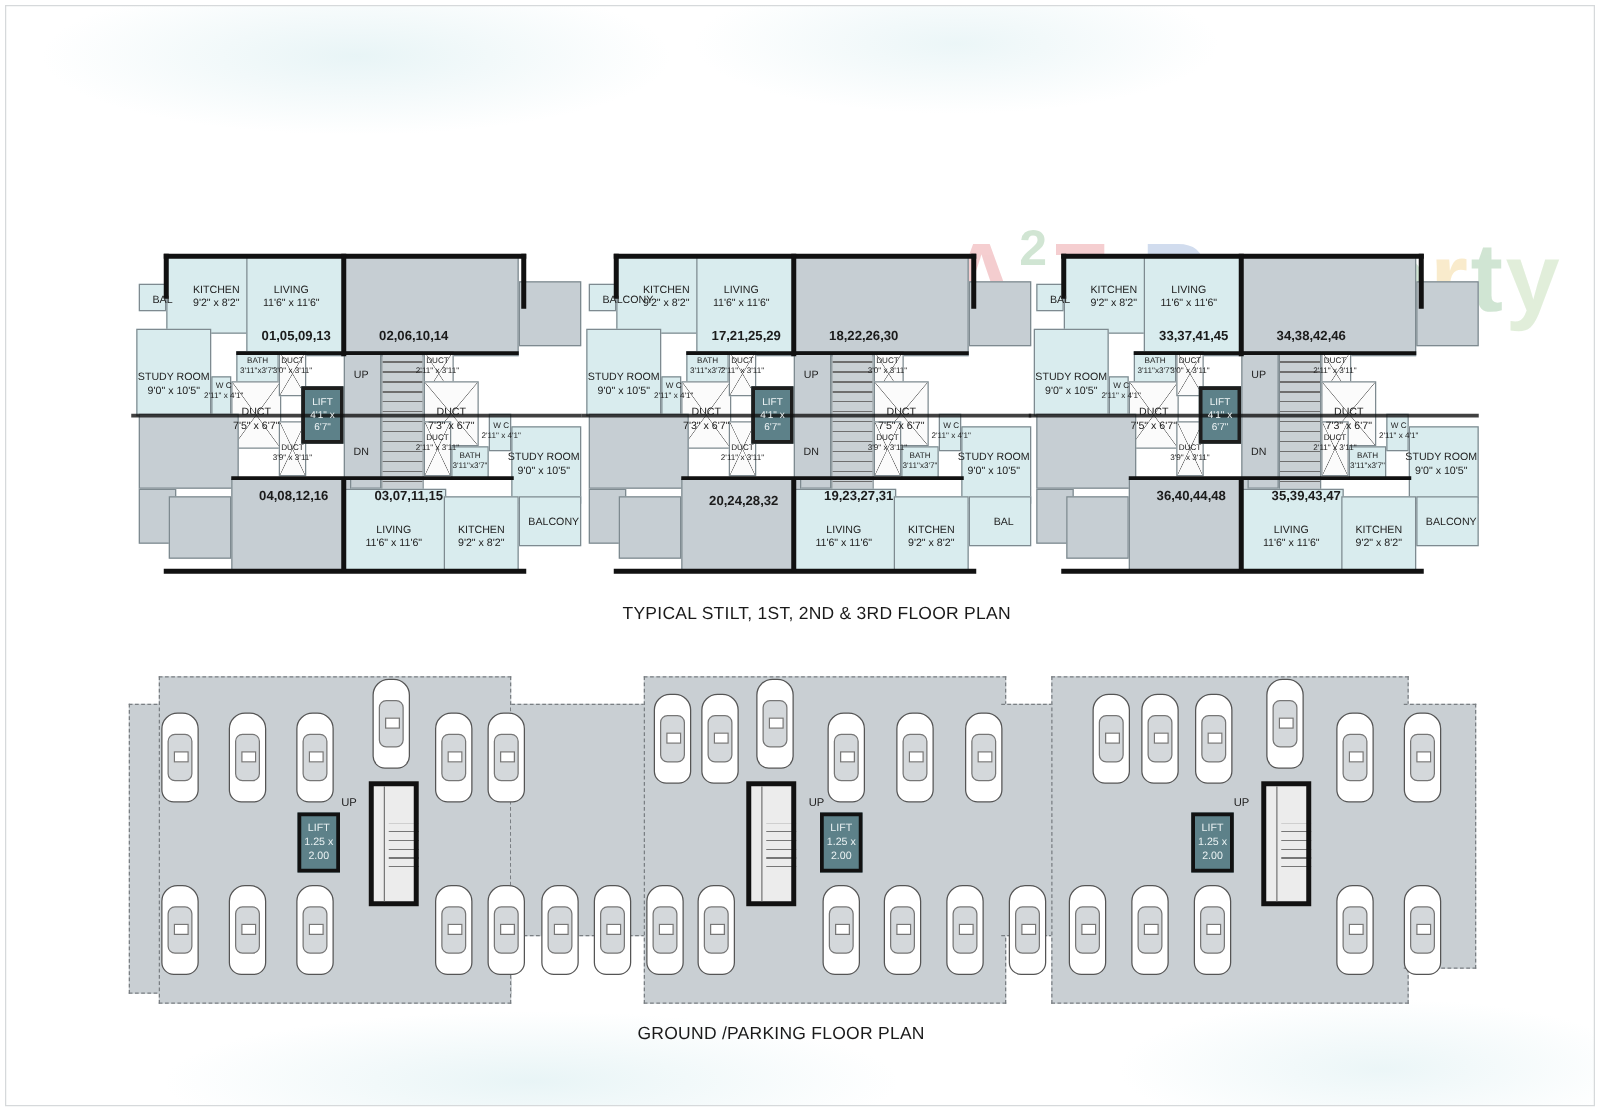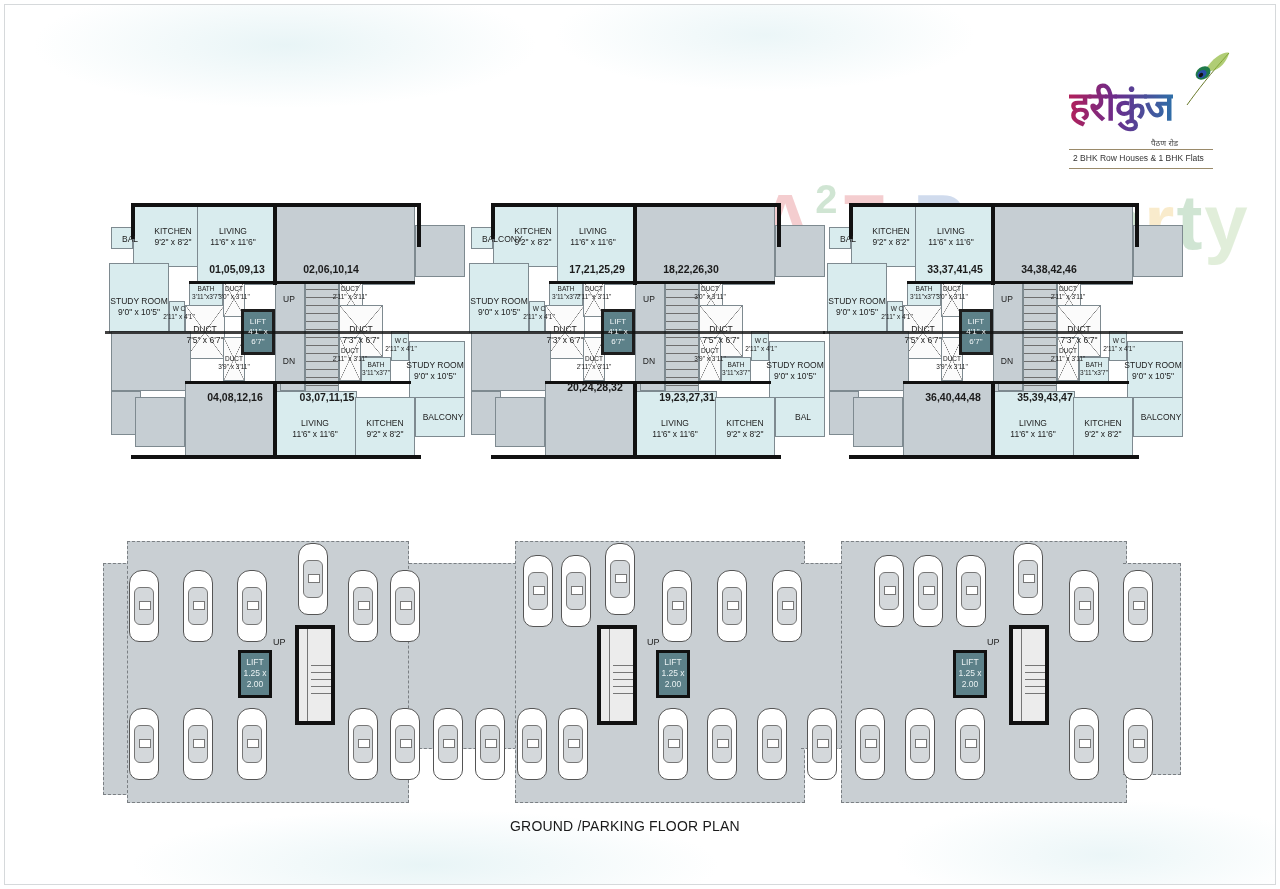--- a/index.html
+++ b/index.html
@@ -116,34 +116,20 @@
 <body>
 
 <div class="page">
 
   <div class="abs watermark">
     <span class="wm-a">A</span><span class="wm-2" style="font-size:40px;vertical-align:top;">2</span><span class="wm-z">Z</span>
     <span class="wm-p">P</span><span class="wm-r">r</span><span class="wm-o">o</span><span class="wm-pe">p</span><span class="wm-rt">e</span><span class="wm-r">r</span><span class="wm-rt">t</span><span class="wm-y">y</span>
     
   </div>
 
-  <div class="abs logo">
-    <svg class="feather" width="48" height="56" viewBox="0 0 48 56">
-      <path d="M4 54 C 14 40, 28 22, 46 2" stroke="#6a7a2a" stroke-width="1" fill="none"></path>
-      <path d="M22 20 C 30 4, 44 0, 46 2 C 44 10, 36 22, 22 20 Z" fill="#8fb83a" opacity="0.7"></path>
-      <ellipse cx="20" cy="22" rx="8" ry="6" fill="#1f7a4a" transform="rotate(-35 20 22)"></ellipse>
-      <ellipse cx="19" cy="23" rx="5" ry="3.6" fill="#2a4fa8" transform="rotate(-35 19 23)"></ellipse>
-      <ellipse cx="18" cy="24" rx="2.4" ry="1.8" fill="#111" transform="rotate(-35 18 24)"></ellipse>
-    </svg>
-    <div class="logo-hindi">हरीकुंज</div>
-    <div class="logo-sub">पैठण रोड</div>
-    <div class="logo-line"></div>
-    <div class="logo-tag">2 BHK Row Houses &amp; 1 BHK Flats</div>
-    <div class="logo-line2"></div>
-  </div>
 
   <div id="typical-plan">
       <div class="plan-block" style="left:100px; top:192px; width:360px; height:270px;">
         <div class="room " style="left:6px; top:30px; width:22px; height:22px;"></div>
         <div class="room " style="left:28px; top:8px; width:80px; height:62px;"></div>
         <div class="room " style="left:92px; top:8px; width:118px; height:80px;"></div>
         <div class="room grey" style="left:170px; top:8px; width:140px; height:80px;"></div>
         <div class="room grey" style="left:310px; top:28px; width:50px; height:52px;"></div>
         <div class="room " style="left:4px; top:66px; width:60px; height:70px;"></div>
         <div class="room " style="left:64px; top:104px; width:16px; height:32px;"></div>
@@ -286,21 +272,21 @@
         <div class="lbl small" style="left:245px; top:150px;">DUCT</div>
         <div class="lbl small" style="left:245px; top:158px;">3'9" x 3'11"</div>
         <div class="lbl small" style="left:271px; top:164px;">BATH</div>
         <div class="lbl small" style="left:271px; top:172px;">3'11"x3'7"</div>
         <div class="lbl small" style="left:74px; top:108px;">W C</div>
         <div class="lbl small" style="left:74px; top:116px;">2'11" x 4'1"</div>
         <div class="lbl small" style="left:296px; top:140px;">W C</div>
         <div class="lbl small" style="left:296px; top:148px;">2'11" x 4'1"</div>
         <div class="lbl " style="left:330px; top:164px;">STUDY ROOM</div>
         <div class="lbl " style="left:330px; top:175px;">9'0" x 10'5"</div>
-        <div class="lbl unit" style="left:130px; top:184px;text-align:right;">20,24,28,32</div>
+        <div class="lbl unit" style="left:130px; top:198px;text-align:right;">20,24,28,32</div>
         <div class="lbl unit" style="left:222px; top:194px;">19,23,27,31</div>
         <div class="lbl " style="left:210px; top:222px;">LIVING</div>
         <div class="lbl " style="left:210px; top:233px;">11'6" x 11'6"</div>
         <div class="lbl " style="left:280px; top:222px;">KITCHEN</div>
         <div class="lbl " style="left:280px; top:233px;">9'2" x 8'2"</div>
         <div class="lbl " style="left:338px; top:216px;">BAL</div>
       </div>
       <div class="plan-block" style="left:818px; top:192px; width:360px; height:270px;">
         <div class="room " style="left:6px; top:30px; width:22px; height:22px;"></div>
         <div class="room " style="left:28px; top:8px; width:80px; height:62px;"></div>
@@ -377,20 +363,21 @@
         <div class="lbl unit" style="left:130px; top:194px;">36,40,44,48</div>
         <div class="lbl unit" style="left:222px; top:194px;">35,39,43,47</div>
         <div class="lbl " style="left:210px; top:222px;">LIVING</div>
         <div class="lbl " style="left:210px; top:233px;">11'6" x 11'6"</div>
         <div class="lbl " style="left:280px; top:222px;">KITCHEN</div>
         <div class="lbl " style="left:280px; top:233px;">9'2" x 8'2"</div>
         <div class="lbl " style="left:338px; top:216px;">BALCONY</div>
       </div>
     </div>
 
+  <div class="caption" style="left:493px; top:477px;">TYPICAL STILT, 1ST, 2ND &amp; 3RD FLOOR PLAN</div>
 
   <div id="parking-plan">
 
     <div class="park-area" style="left:98px; top:558px; width:306px; height:232px;"></div>
     <div class="park-area" style="left:122px; top:536px; width:282px; height:262px; border-bottom-style:dashed;"></div>
     <div class="park-area" style="left:404px; top:558px; width:112px; height:186px; border-left:none; border-right:none;"></div>
     <div class="park-area" style="left:510px; top:536px; width:290px; height:262px;"></div>
     <div class="park-area" style="left:796px; top:558px; width:46px; height:186px; border-left:none; border-right:none;"></div>
     <div class="park-area" style="left:836px; top:536px; width:286px; height:262px;"></div>
     <div class="park-area" style="left:1118px; top:558px; width:58px; height:212px; border-left:none;"></div>

